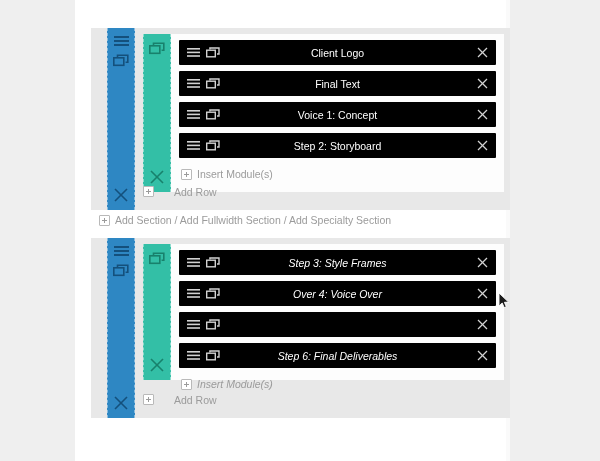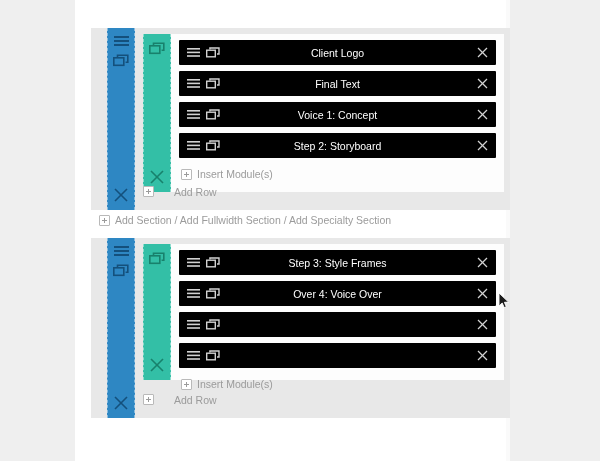--- a/index.html
+++ b/index.html
@@ -60,21 +60,21 @@
   }
 
   
   .row-wrap {
     position: absolute;
     left: 52px;
     top: 6px;
     right: 6px;
   }
   #section-1 .row-wrap { height: 158px; }
-  #section-2 .row-wrap { height: 136px; }
+  #section-2 .row-wrap { height: 136px; font-style: italic; }
 
   .row-bar {
     position: absolute;
     left: 0;
     top: 0;
     bottom: 0;
     width: 28px;
     background: #33bfa6;
     border: 1px dashed rgba(255,255,255,.45);
     border-top: none;
@@ -491,20 +491,21 @@
                 <rect x="0" y="7.2" width="13" height="1.6" fill="#d2d2d2"></rect>
               </svg>
             </span>
             <span>
               <svg width="14" height="11" viewBox="0 0 14 11">
                 <rect x="0.7" y="3.2" width="8.6" height="6.6" fill="none" stroke="#d2d2d2" stroke-width="1.4"></rect>
                 <path d="M3.9 2.6 V1 H13 V7 H11" fill="none" stroke="#d2d2d2" stroke-width="1.4"></path>
               </svg>
             </span>
           </span>
+          <span class="module-title">Step 6: Final Deliverables</span>
           <span class="module-close">
             <svg width="11" height="11" viewBox="0 0 11 11">
               <line x1="1" y1="1" x2="10" y2="10" stroke="#d2d2d2" stroke-width="1.3"></line>
               <line x1="10" y1="1" x2="1" y2="10" stroke="#d2d2d2" stroke-width="1.3"></line>
             </svg>
           </span>
         </div>
 
         <div class="add-link insert-modules">
           <span class="plus-box"></span>

